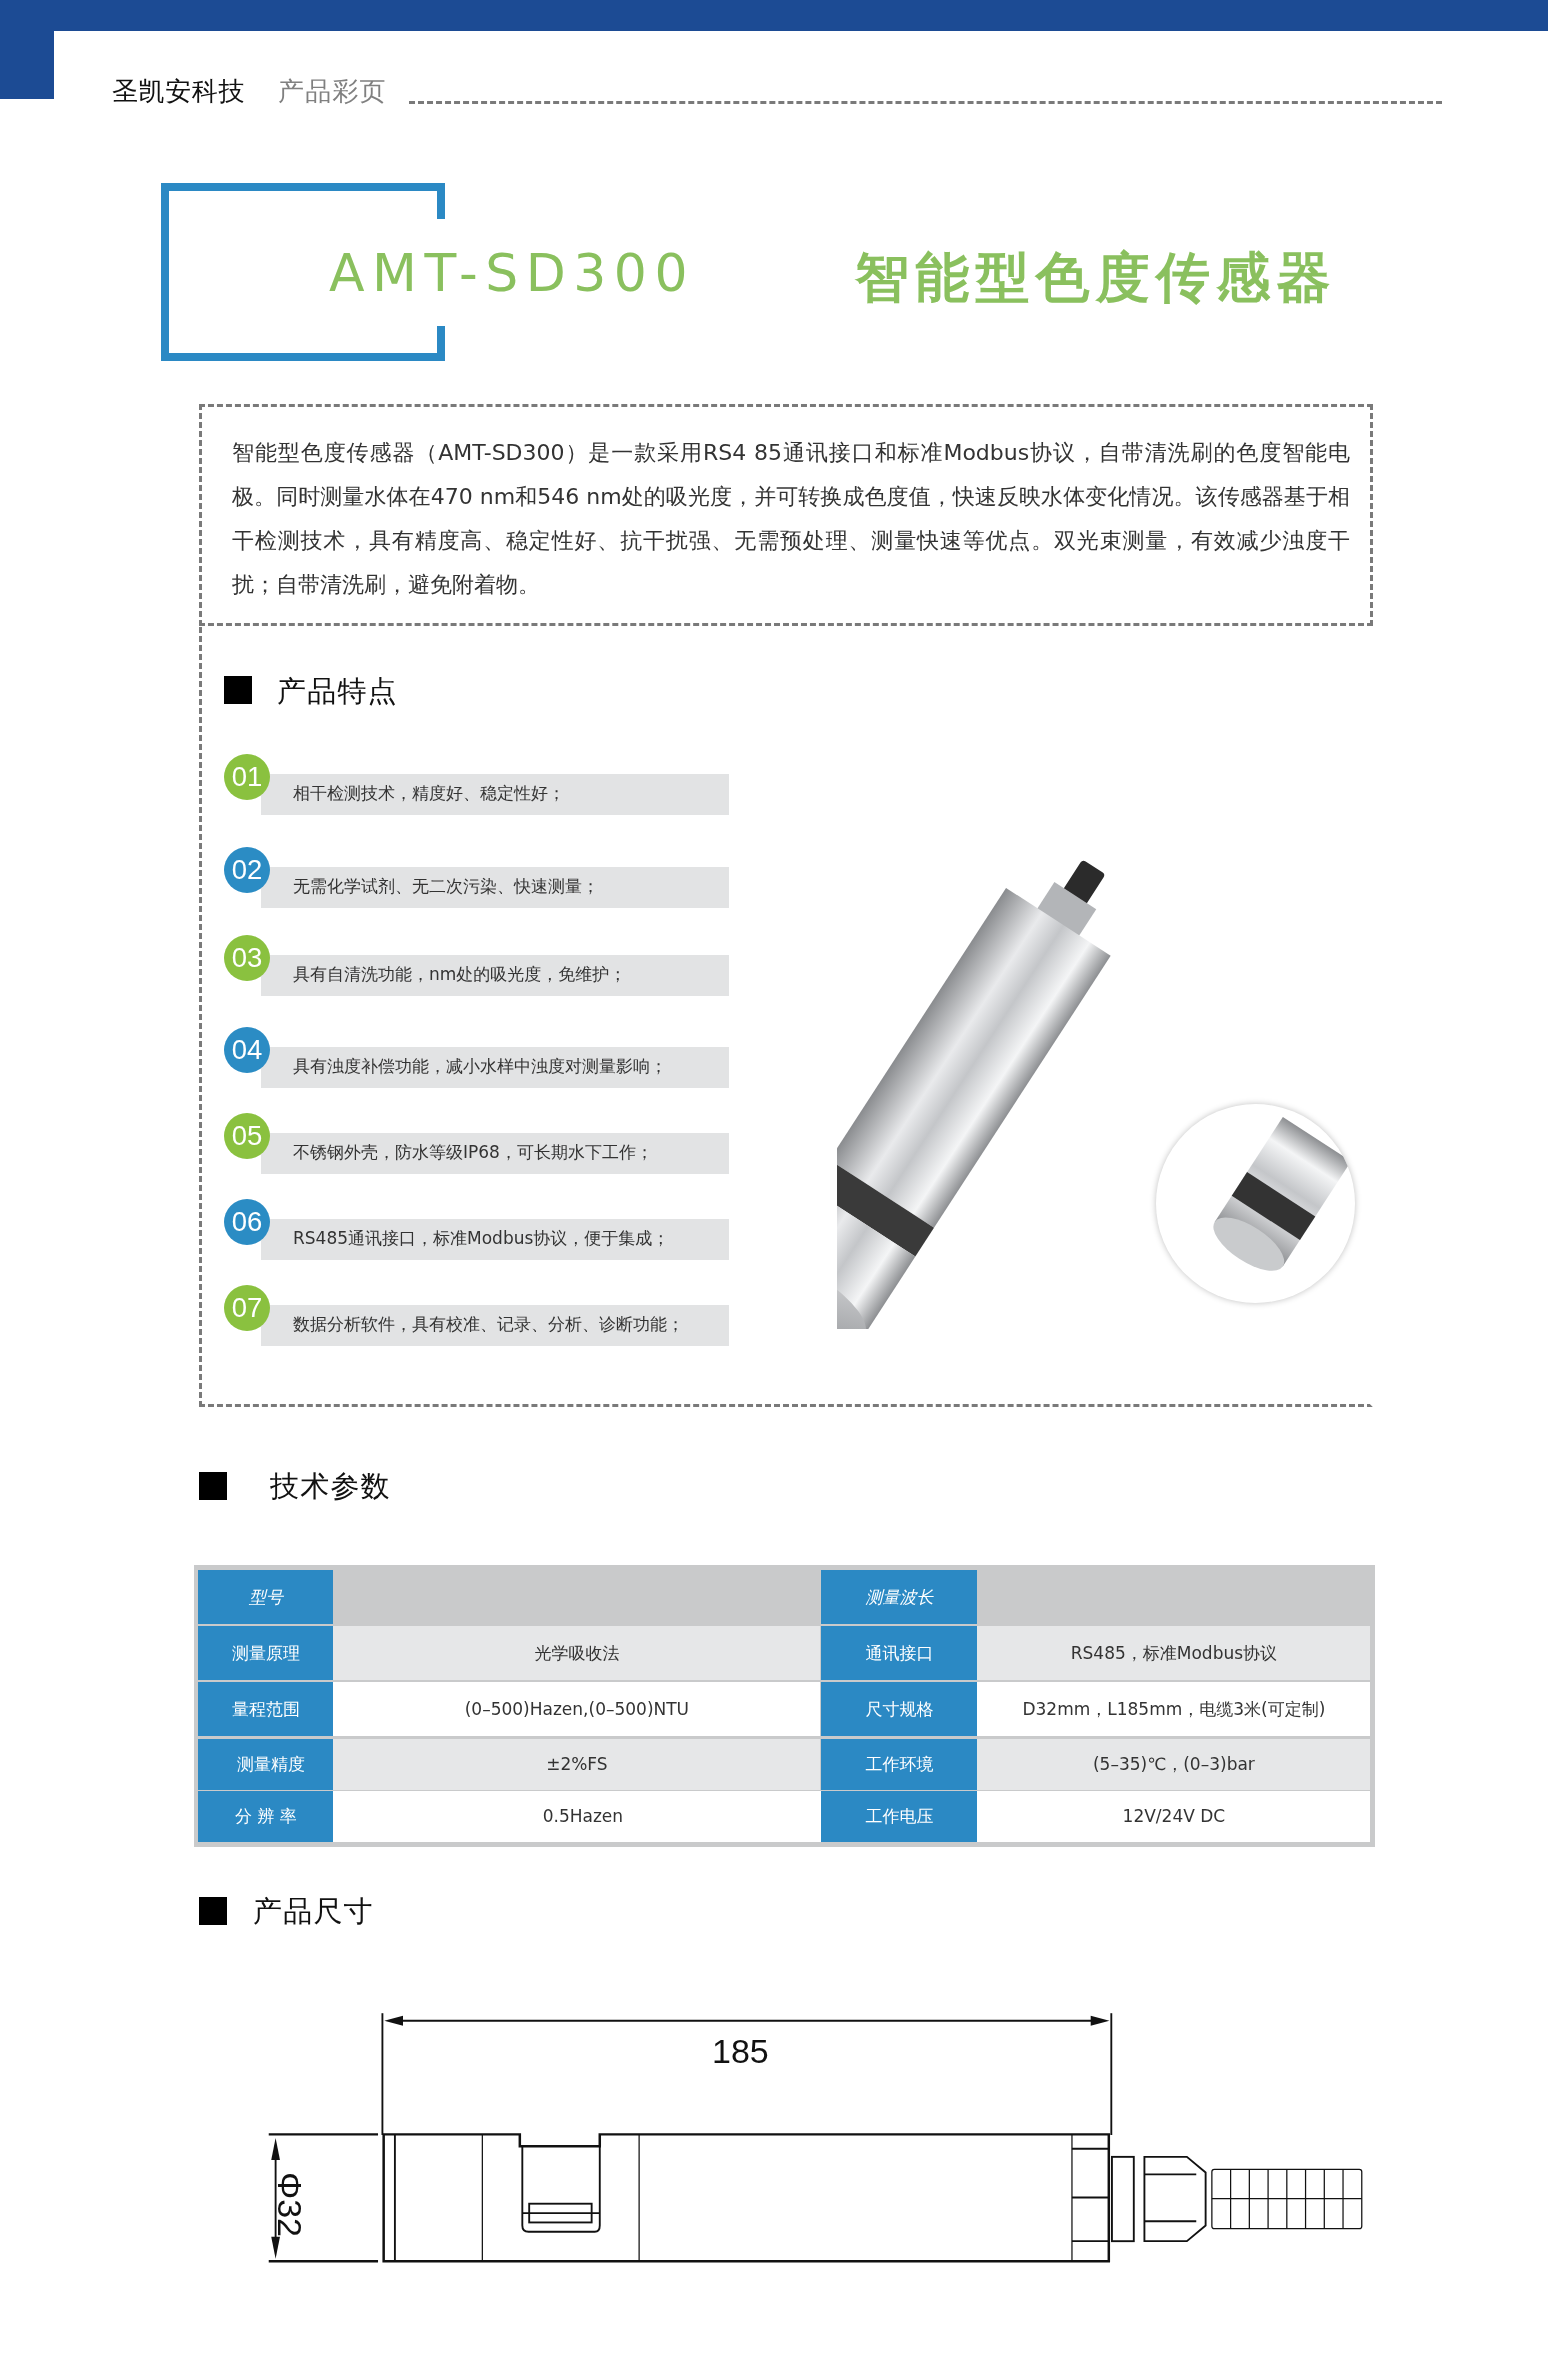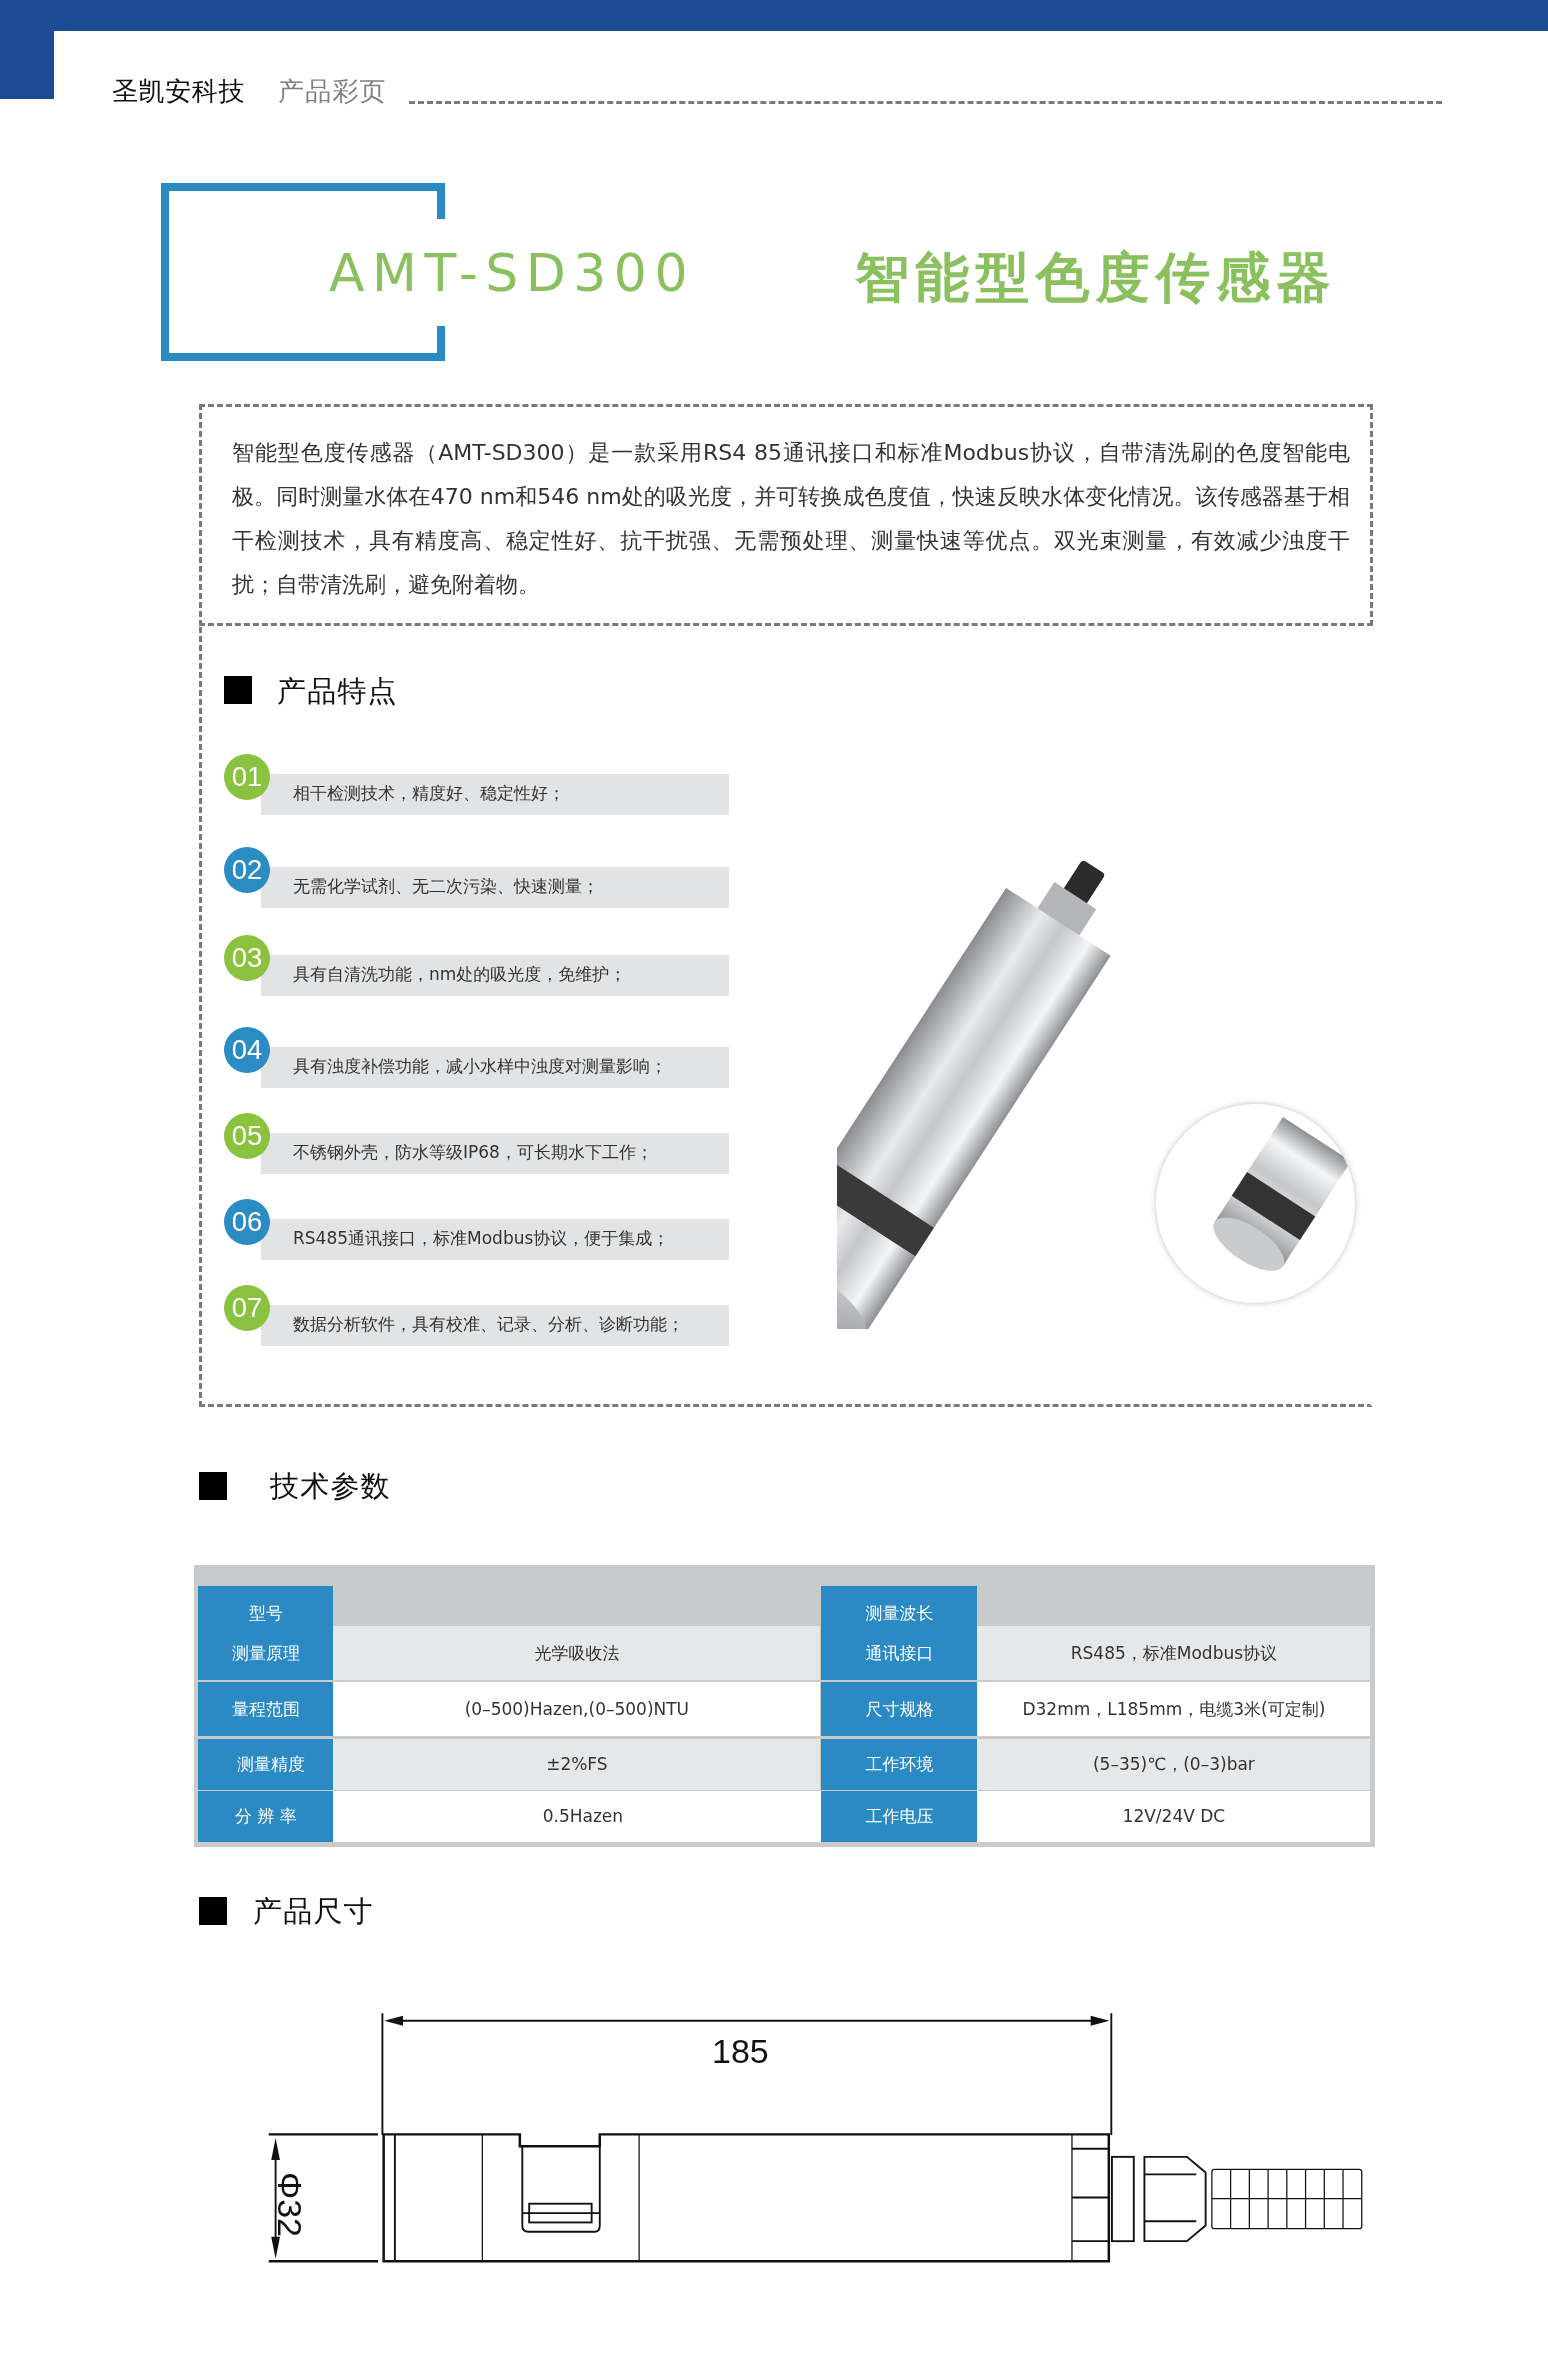--- a/index.html
+++ b/index.html
@@ -132,21 +132,21 @@
       <rect x="-10" y="-40" width="45" height="130" fill="#333"></rect>
       <ellipse cx="-60" cy="25" rx="28" ry="65" fill="#c9cbcd"></ellipse>
     </g>
   </svg>
 </div>
 
 <div class="abs sect-sq" style="left:199px;top:1472px;"></div>
 <div class="abs sect-title" style="left:270px;top:1467px;">技术参数</div>
 <div class="abs table">
   <div id="spec-rows">
-      <div class="row" style="top: 21px; height: 54px;">
+      <div class="row" style="top: 5px; height: 54px; font-style: italic;">
         <div class="hc" style="left: 0px; width: 135px; height: 54px; line-height: 54px;">型号</div>
         <div class="hc" style="left: 623px; width: 156px; height: 54px; line-height: 54px;">测量波长</div>
       </div>
       <div class="row" style="top: 61px; height: 54px;">
         <div class="hc" style="left: 0px; width: 135px; height: 54px; line-height: 54px;">测量原理</div>
         <div class="vc" style="left: 135px; width: 487px; background: rgb(230, 231, 232); height: 54px; line-height: 54px;">光学吸收法</div>
         <div class="hc" style="left: 623px; width: 156px; height: 54px; line-height: 54px;">通讯接口</div>
         <div class="vc" style="left: 779px; width: 393px; background: rgb(230, 231, 232); height: 54px; line-height: 54px;">RS485，标准Modbus协议</div>
       </div>
       <div class="row" style="top: 117px; height: 54px;">

